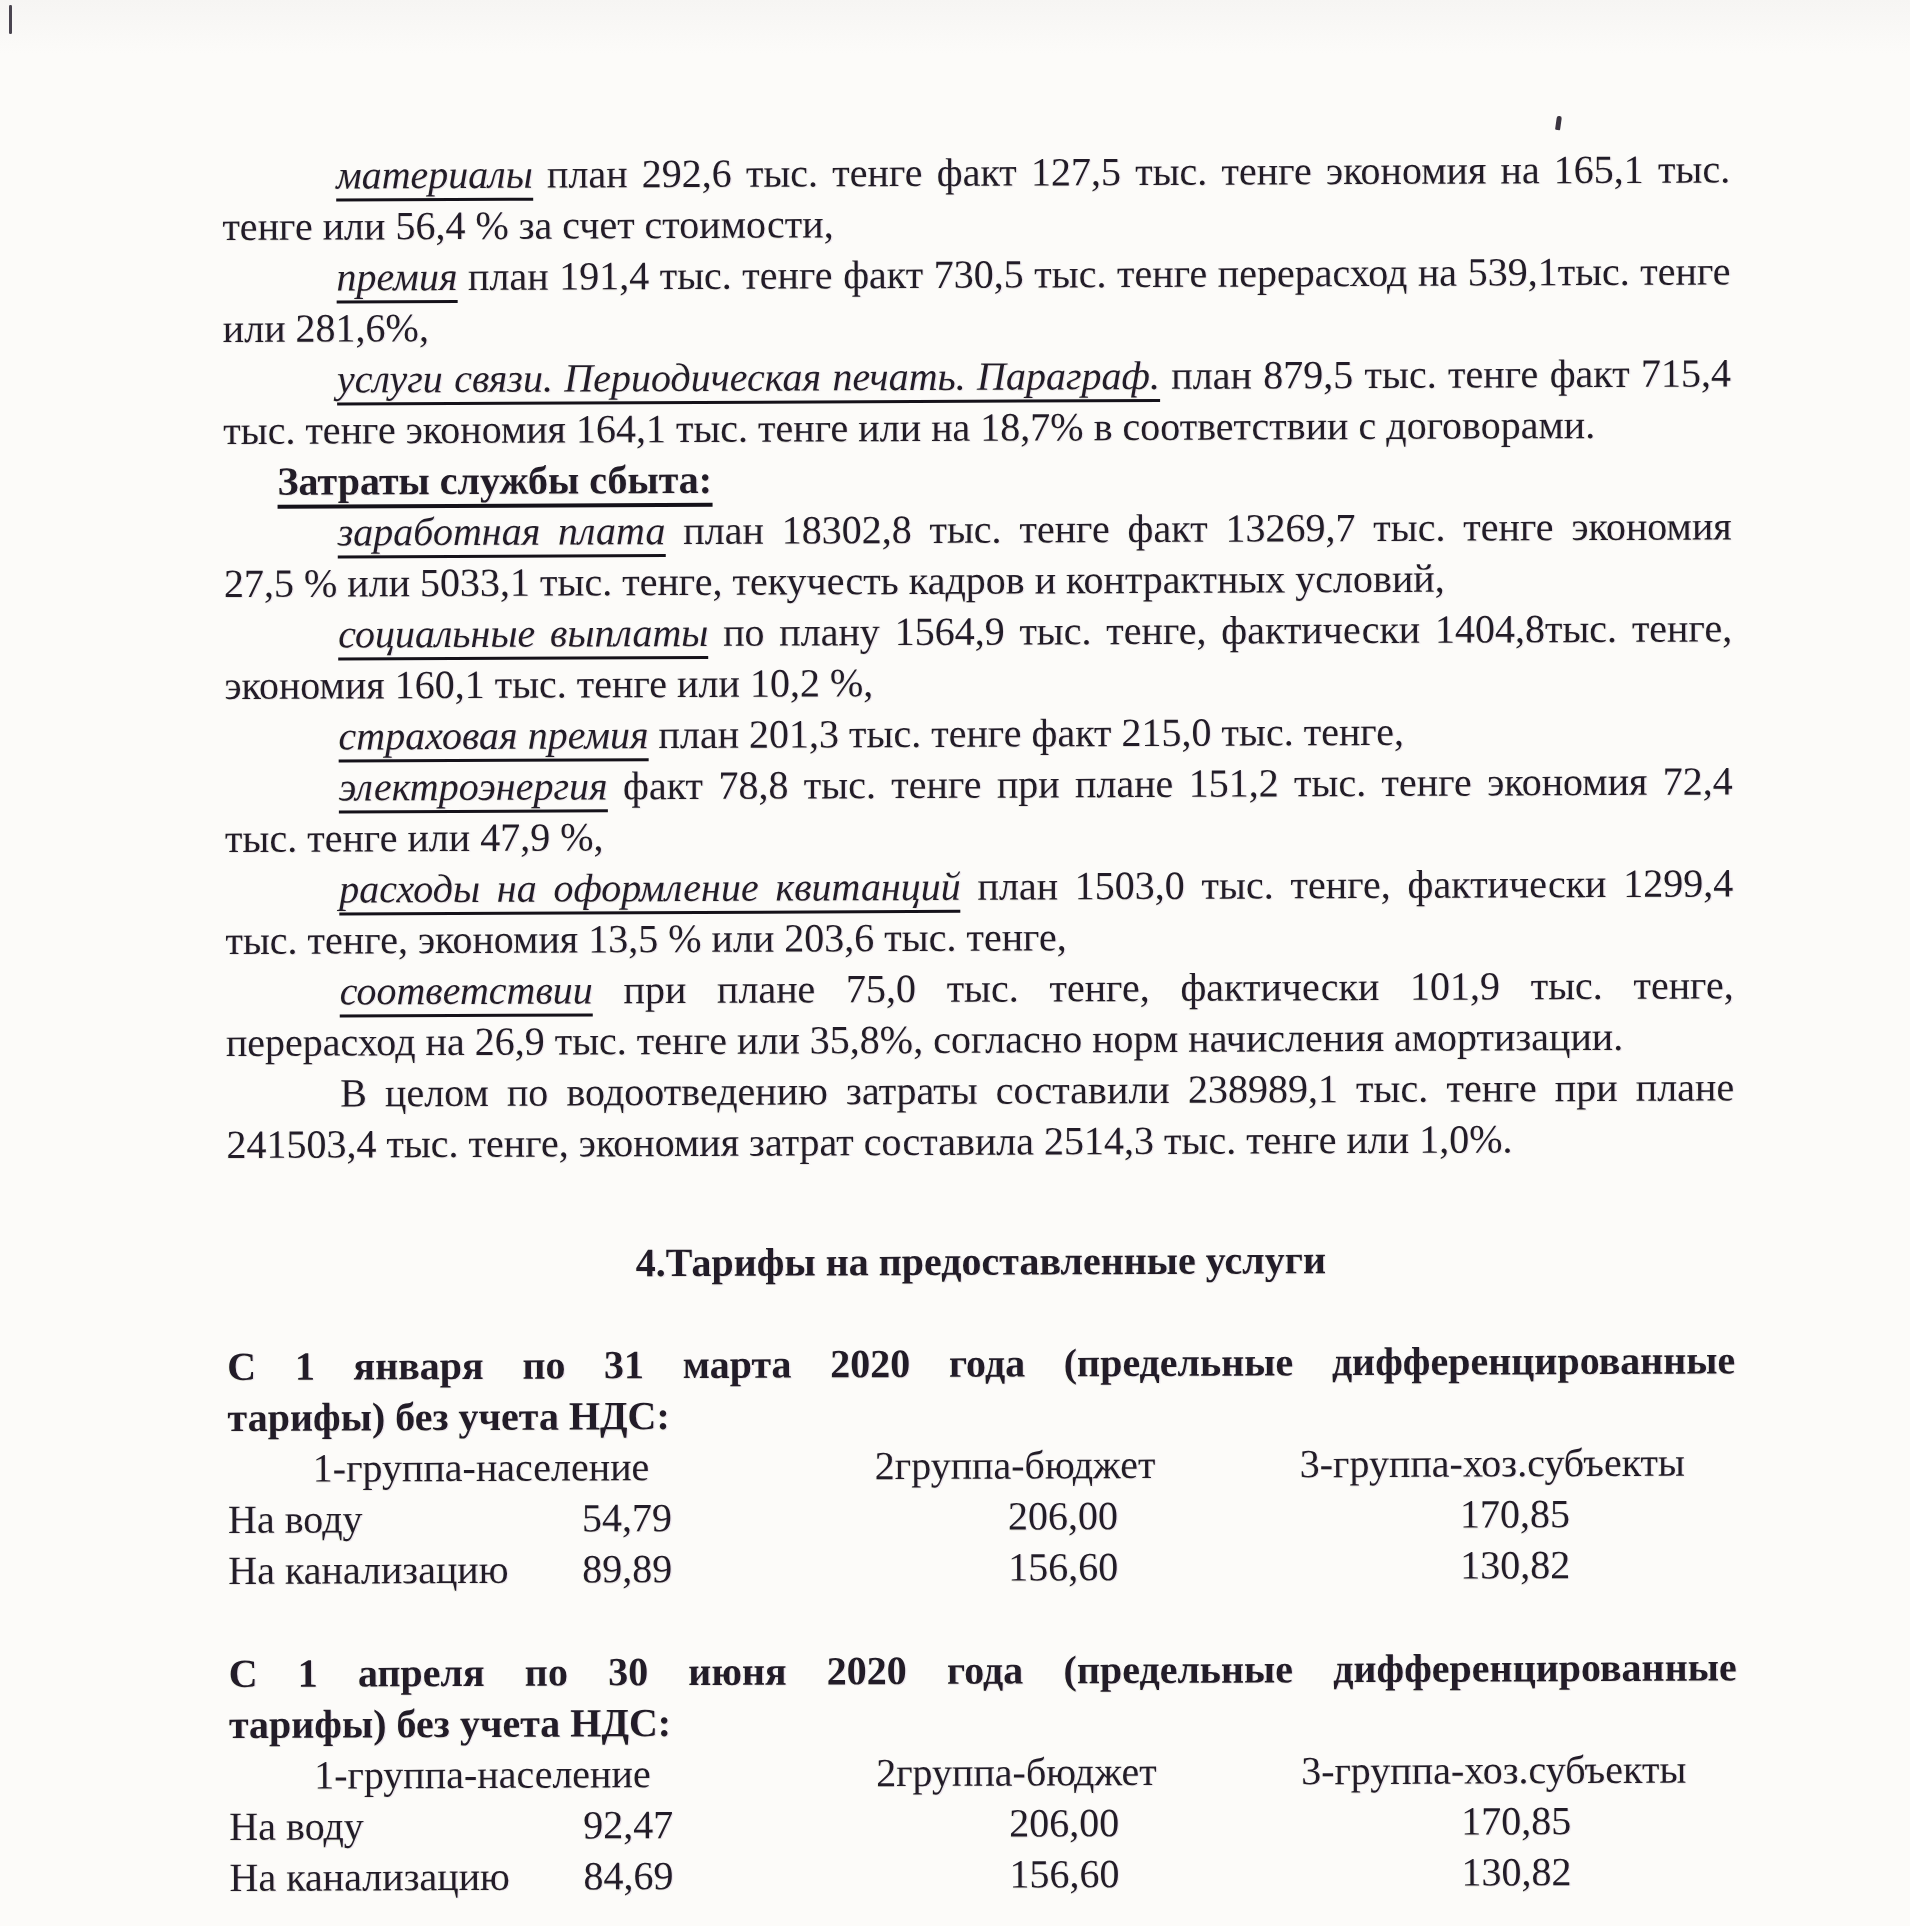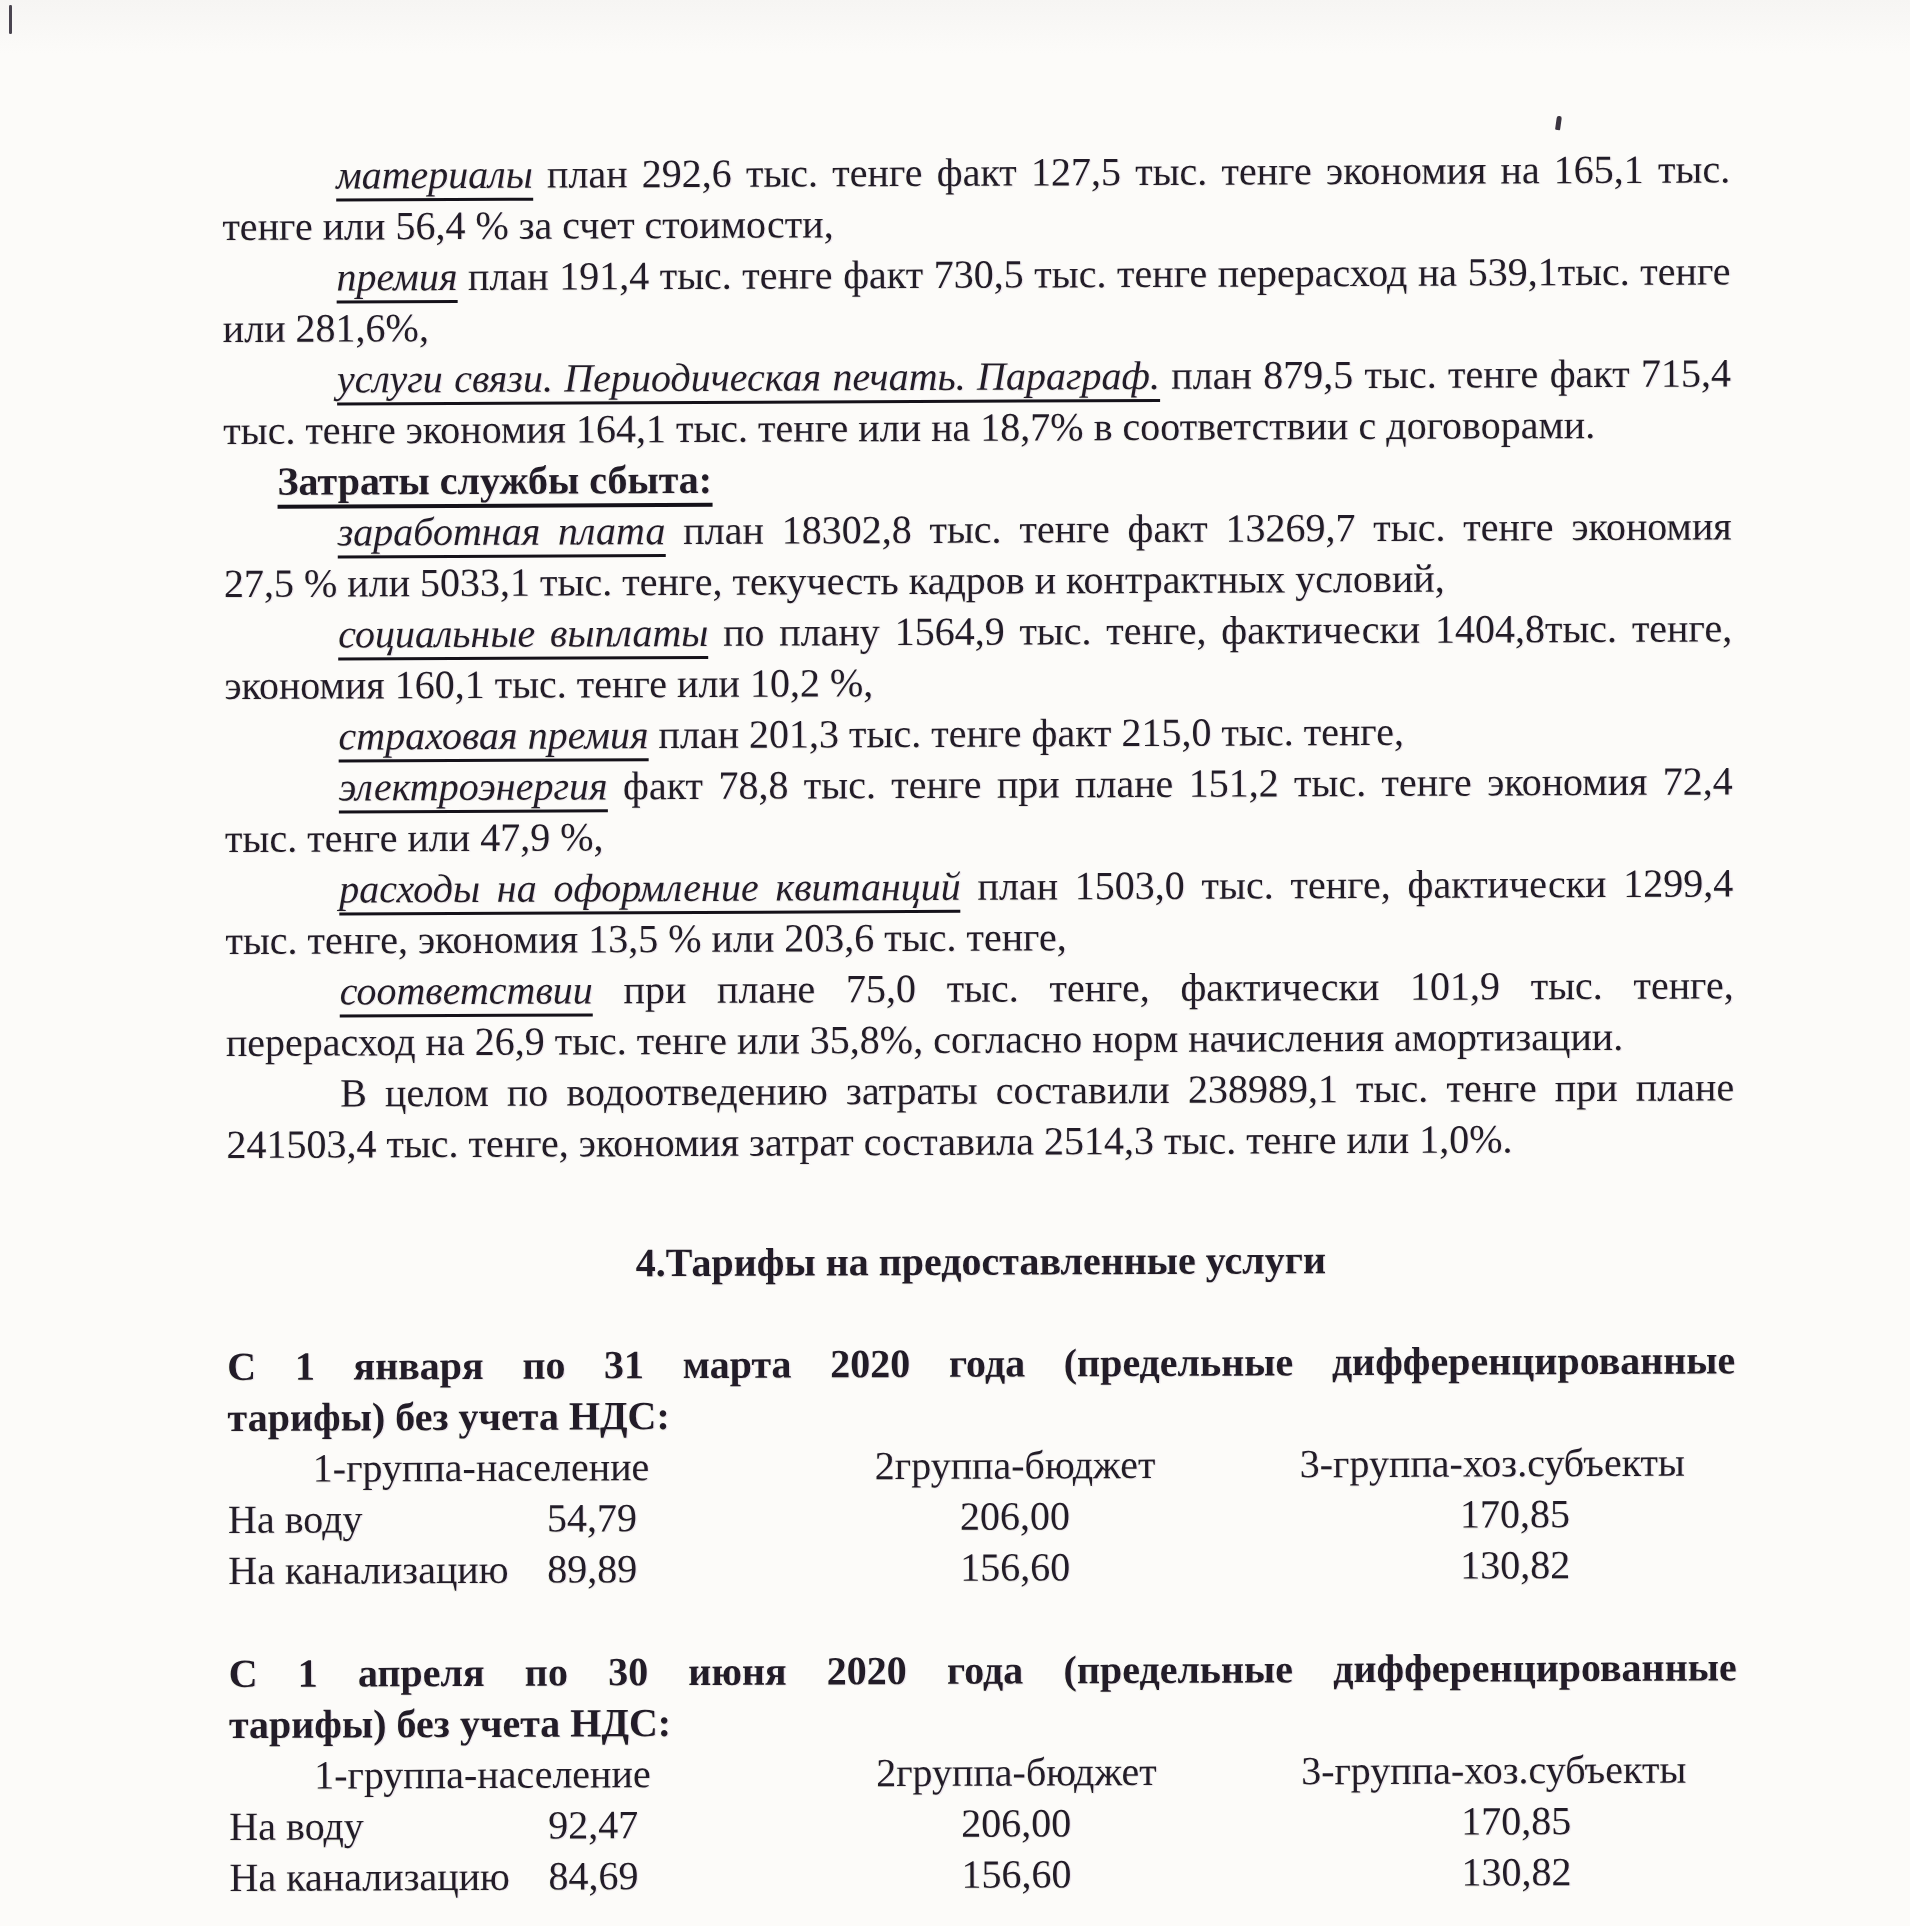--- a/index.html
+++ b/index.html
@@ -24,21 +24,21 @@
   .lead{font-style:italic;border-bottom:3.9px solid #15121a;padding-bottom:0.8px;}
   .costs-heading{font-weight:bold;text-indent:54px;}
   .costs-heading .u{border-bottom:4.2px solid #15121a;padding-bottom:0.8px;}
   .section-title{margin-top:69px;text-align:center;font-weight:bold;}
   .tariff-heading{font-weight:bold;margin-top:51px;}
   .tariff-heading .l1{display:block;text-align:justify;text-align-last:justify;}
   .tariff-heading .l2{display:block;}
   .trow{position:relative;height:51px;white-space:nowrap;}
   .trow span{position:absolute;top:0;}
   .h0{left:85px;} .h1{left:647px;} .h2{left:1072px;}
-  .c0{left:0;} .c1{left:319px;} .c2{left:732px;} .c3{left:1232px;}
+  .c0{left:0;} .c1{left:354px;} .c2{left:780px;} .c3{left:1232px;}
   .q2-block{margin-top:52px;}
   .artifact{position:absolute;background:#4a4550;}
   .artifact.tick{border-radius:1.2px;}
   .artifact.apostrophe{background:#3a3440;border-radius:2.3px 2.3px 0.8px 0.8px;transform:rotate(8deg);}
 </style>
 </head>
 <body>
 
 <div class="page">
 

